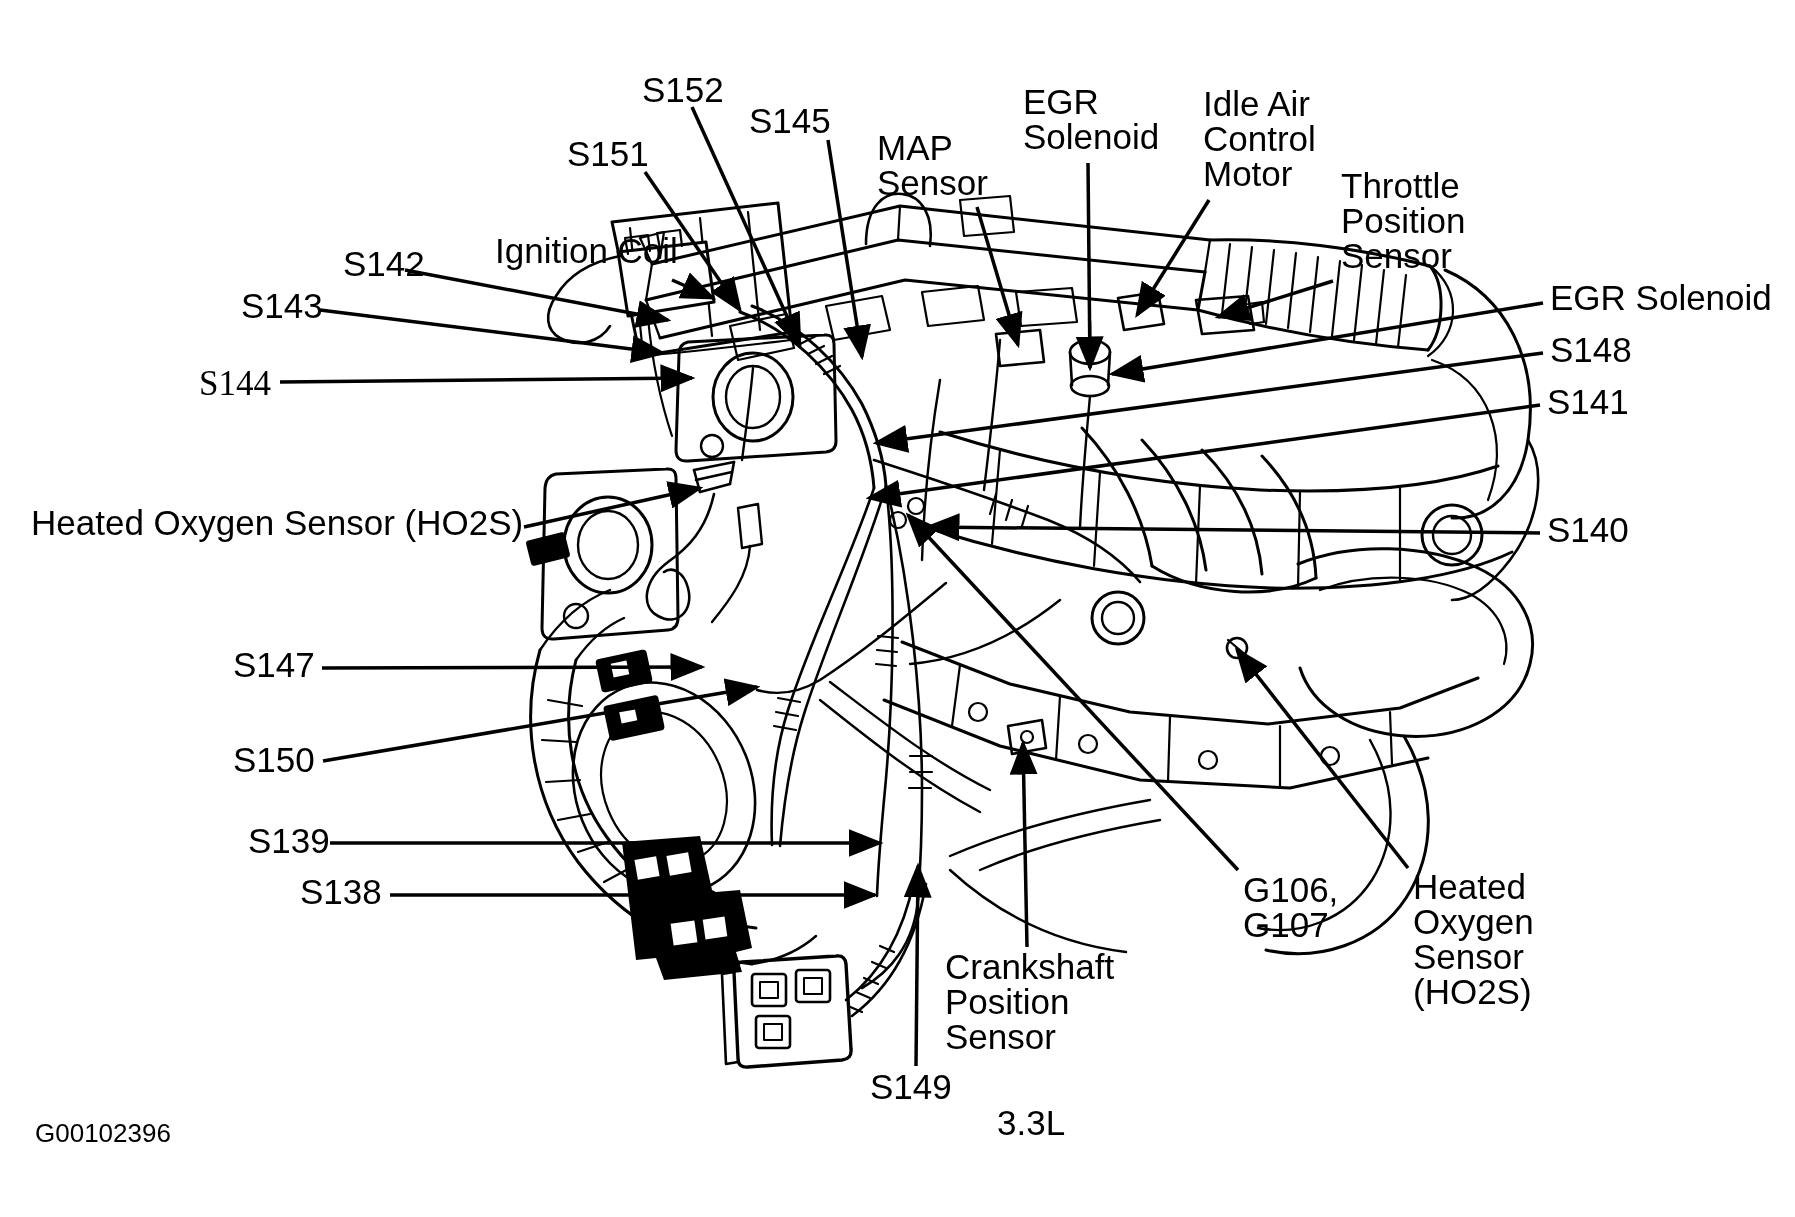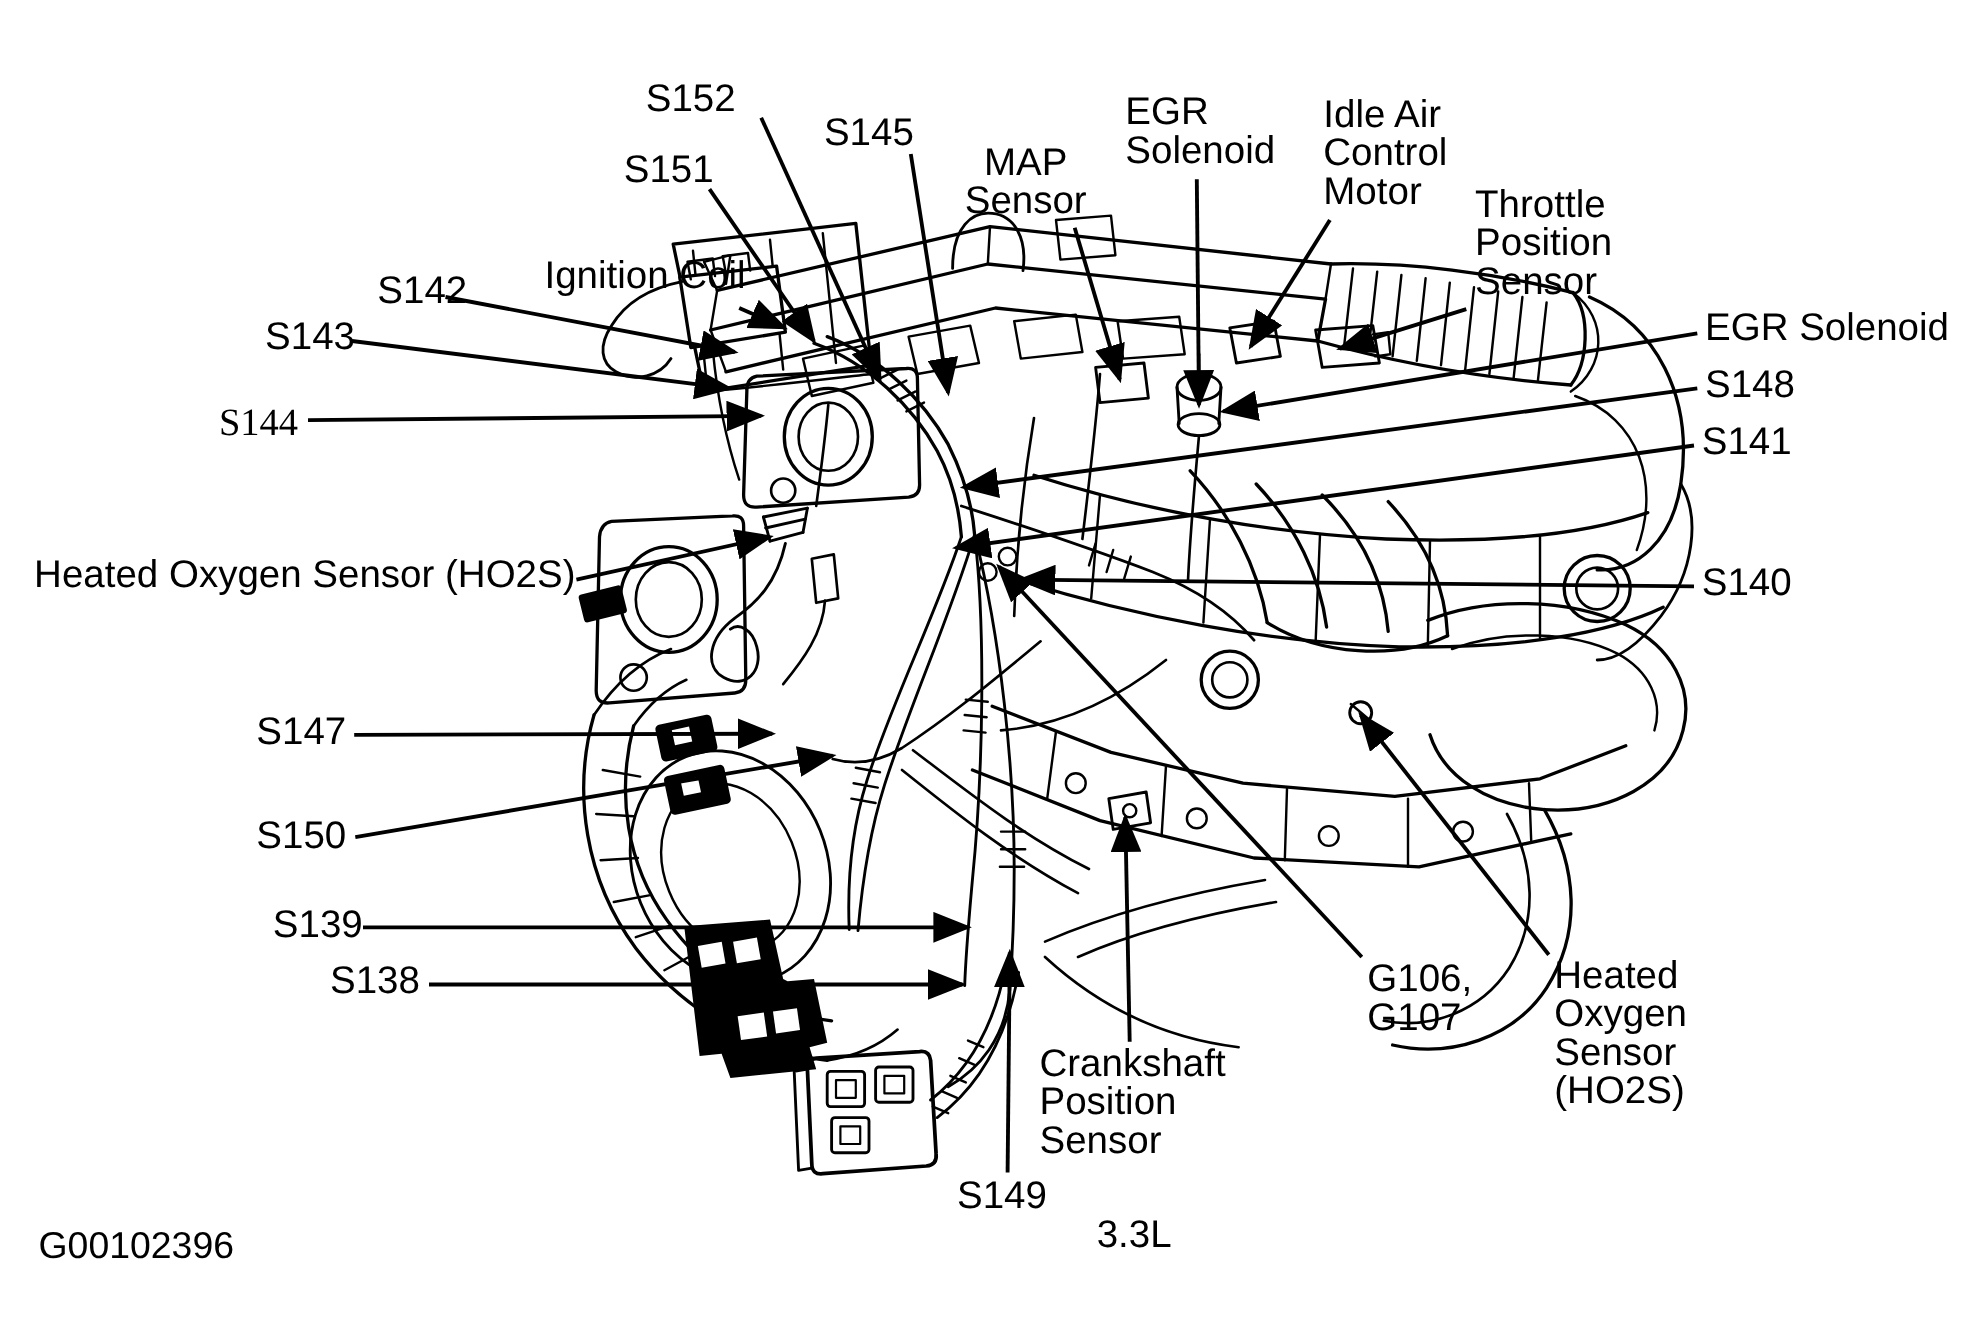--- a/index.html
+++ b/index.html
@@ -7,21 +7,21 @@
     width:1795px;height:1217px;position:relative;overflow:hidden;
     background:#ffffff;
     font-family:"Liberation Sans","DejaVu Sans",sans-serif;
   }
   #stage{position:absolute;left:0;top:0;width:1795px;height:1217px;}
   #art{position:absolute;left:0;top:0;}
   .lbl{
     position:absolute;color:#000;font-size:35px;line-height:35px;
     white-space:pre;letter-spacing:0;
   }
-  .lbl.small{font-size:34px;line-height:26px;}
+  .lbl.small{font-size:26px;line-height:26px;}
   #engine-art path, #engine-art line, #engine-art circle, #engine-art ellipse, #engine-art rect{
     vector-effect:none;
   }
 </style>
 </head>
 <body>
 
 <div id="stage">
 
   <svg id="art" width="1795" height="1217" viewBox="0 0 1795 1217">
@@ -248,24 +248,24 @@
         <line x1="1238" y1="870" x2="908" y2="515" marker-end="url(#arw)"></line>
         <line x1="1408" y1="868" x2="1237" y2="650" marker-end="url(#arw)"></line>
         <line x1="1543" y1="303" x2="1112" y2="374" marker-end="url(#arw)"></line>
         <line x1="1543" y1="353" x2="876" y2="443" marker-end="url(#arw)"></line>
         <line x1="1540" y1="405" x2="869" y2="498" marker-end="url(#arw)"></line>
         <line x1="1540" y1="533" x2="928" y2="527" marker-end="url(#arw)"></line>
       </g>
   </svg>
 
   <div id="labels">
-      <div class="lbl" style="left: 587px; top: 72px;">S152</div>
+      <div class="lbl" style="left: 642px; top: 72px;">S152</div>
       <div class="lbl" style="left: 749px; top: 103px;">S145</div>
       <div class="lbl" style="left: 567px; top: 136px; text-align: center;">S151</div>
-      <div class="lbl" style="left: 877px; top: 130px; text-align: center;">MAP
+      <div class="lbl" style="left: 877px; top: 130px;">MAP
 Sensor</div>
       <div class="lbl" style="left: 1023px; top: 84px;">EGR
 Solenoid</div>
       <div class="lbl" style="left: 1203px; top: 86px;">Idle Air
 Control
 Motor</div>
       <div class="lbl" style="left: 1341px; top: 168px;">Throttle
 Position
 Sensor</div>
       <div class="lbl" style="left: 495px; top: 233px; text-align: center;">Ignition Coil</div>

